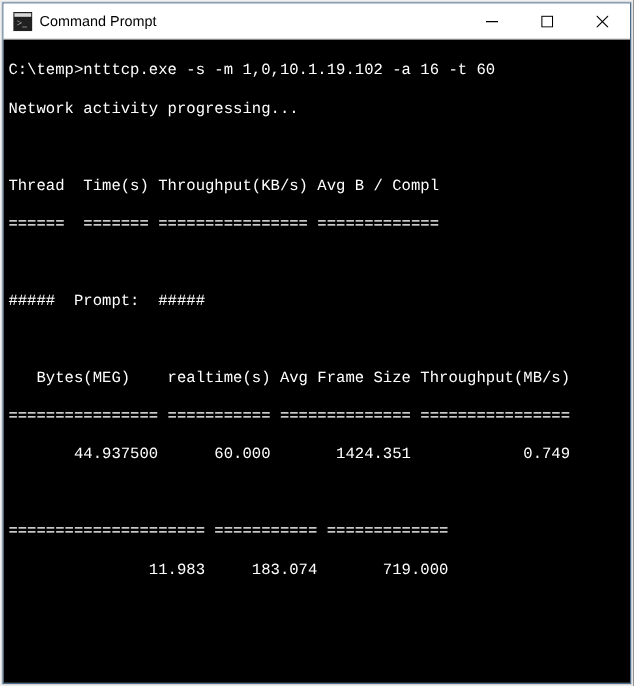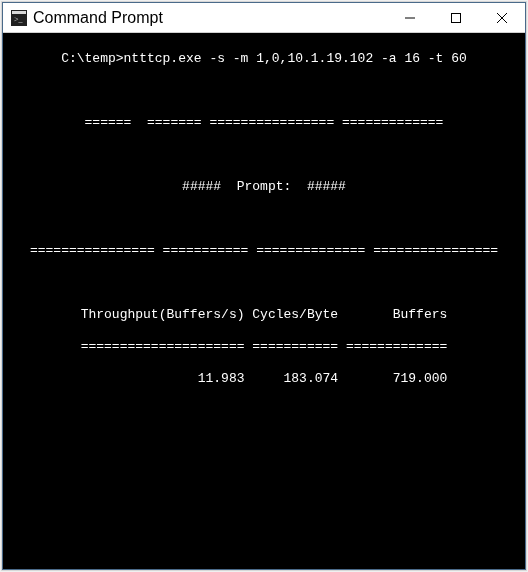--- a/index.html
+++ b/index.html
@@ -30,21 +30,21 @@
     width: 16px;
     height: 16px;
     margin: 0 6px 0 8px;
     display: inline-flex;
     align-items: center;
     justify-content: center;
   }
   .titlebar-icon svg { width: 16px; height: 16px; }
   .titlebar-title {
     flex: 1;
-    font-size: 16px;
+    font-size: 12px;
     color: #000;
   }
   .titlebar-buttons {
     display: flex;
     height: 100%;
   }
   .titlebar-btn {
     width: 46px;
     height: 100%;
     display: flex;
@@ -59,21 +59,21 @@
     background: #000000;
     color: #ffffff;
     font-family: Consolas, "Courier New", monospace;
     font-size: 13px;
     line-height: 16px;
     padding: 2px 4px;
     overflow: hidden;
     white-space: pre;
     position: relative;
   }
-  .line { white-space: pre; text-align: center; }
+  .line { white-space: pre; }
   @keyframes blink { 50% { opacity: 0; } }
 </style>
 </head>
 <body>
 
 <div class="window">
 
   <div class="titlebar">
     <span class="titlebar-icon">
       <svg viewBox="0 0 16 16">
@@ -98,32 +98,35 @@
         <svg viewBox="0 0 10 10">
           <line x1="0" y1="0" x2="10" y2="10" stroke="currentColor" stroke-width="1"></line>
           <line x1="10" y1="0" x2="0" y2="10" stroke="currentColor" stroke-width="1"></line>
         </svg>
       </div>
     </div>
   </div>
 
   <div class="terminal">
 <div class="line">C:\temp&gt;ntttcp.exe -s -m 1,0,10.1.19.102 -a 16 -t 60</div>
+<div class="line">Network activity progressing...</div>
 <div class="line"></div>
 <div class="line"></div>
+<div class="line">Thread  Time(s) Throughput(KB/s) Avg B / Compl</div>
 <div class="line">======  ======= ================ =============</div>
 <div class="line"></div>
 <div class="line"></div>
 <div class="line">#####  Prompt:  #####</div>
 <div class="line"></div>
 <div class="line"></div>
+<div class="line">   Bytes(MEG)    realtime(s) Avg Frame Size Throughput(MB/s)</div>
 <div class="line">================ =========== ============== ================</div>
+<div class="line">       44.937500      60.000       1424.351            0.749</div>
 <div class="line"></div>
 <div class="line"></div>
-<div class="line">Throughput(Buffers/s) Cycles/Byte       Buffers</div>
 <div class="line">===================== =========== =============</div>
 <div class="line">               11.983     183.074       719.000</div>
 <div class="line"></div>
 <div class="line"></div>
 
 
 
 <div class="line"></div>
 <div class="line"></div>
 

